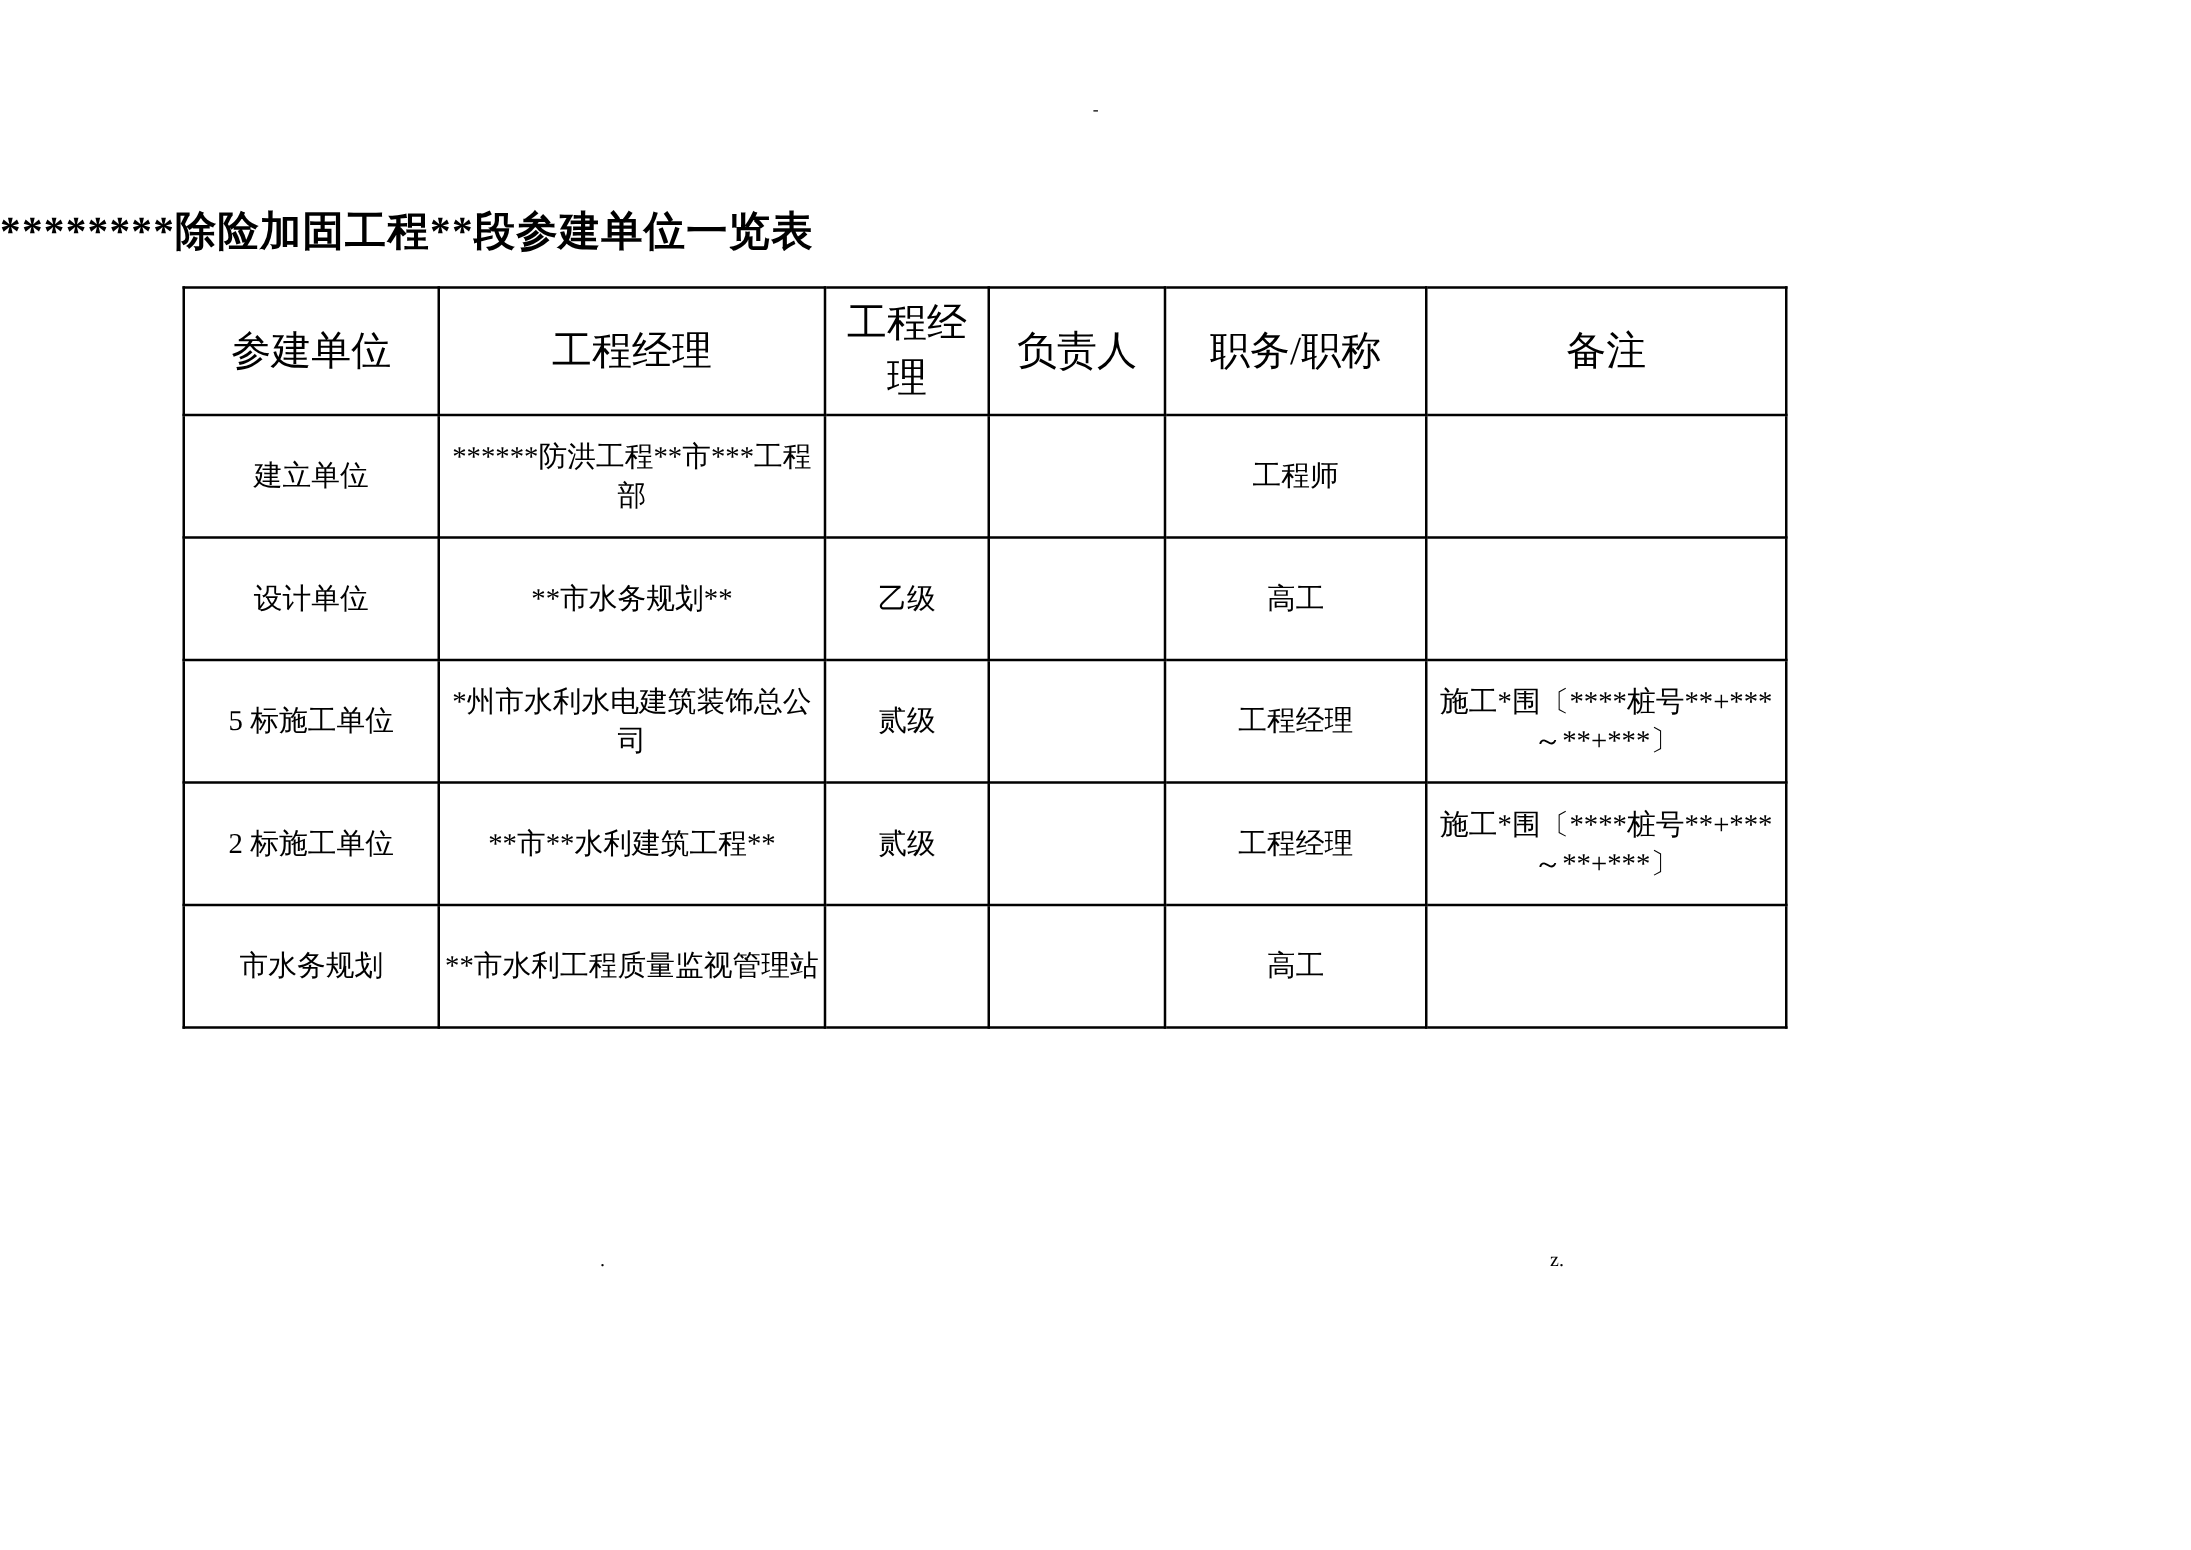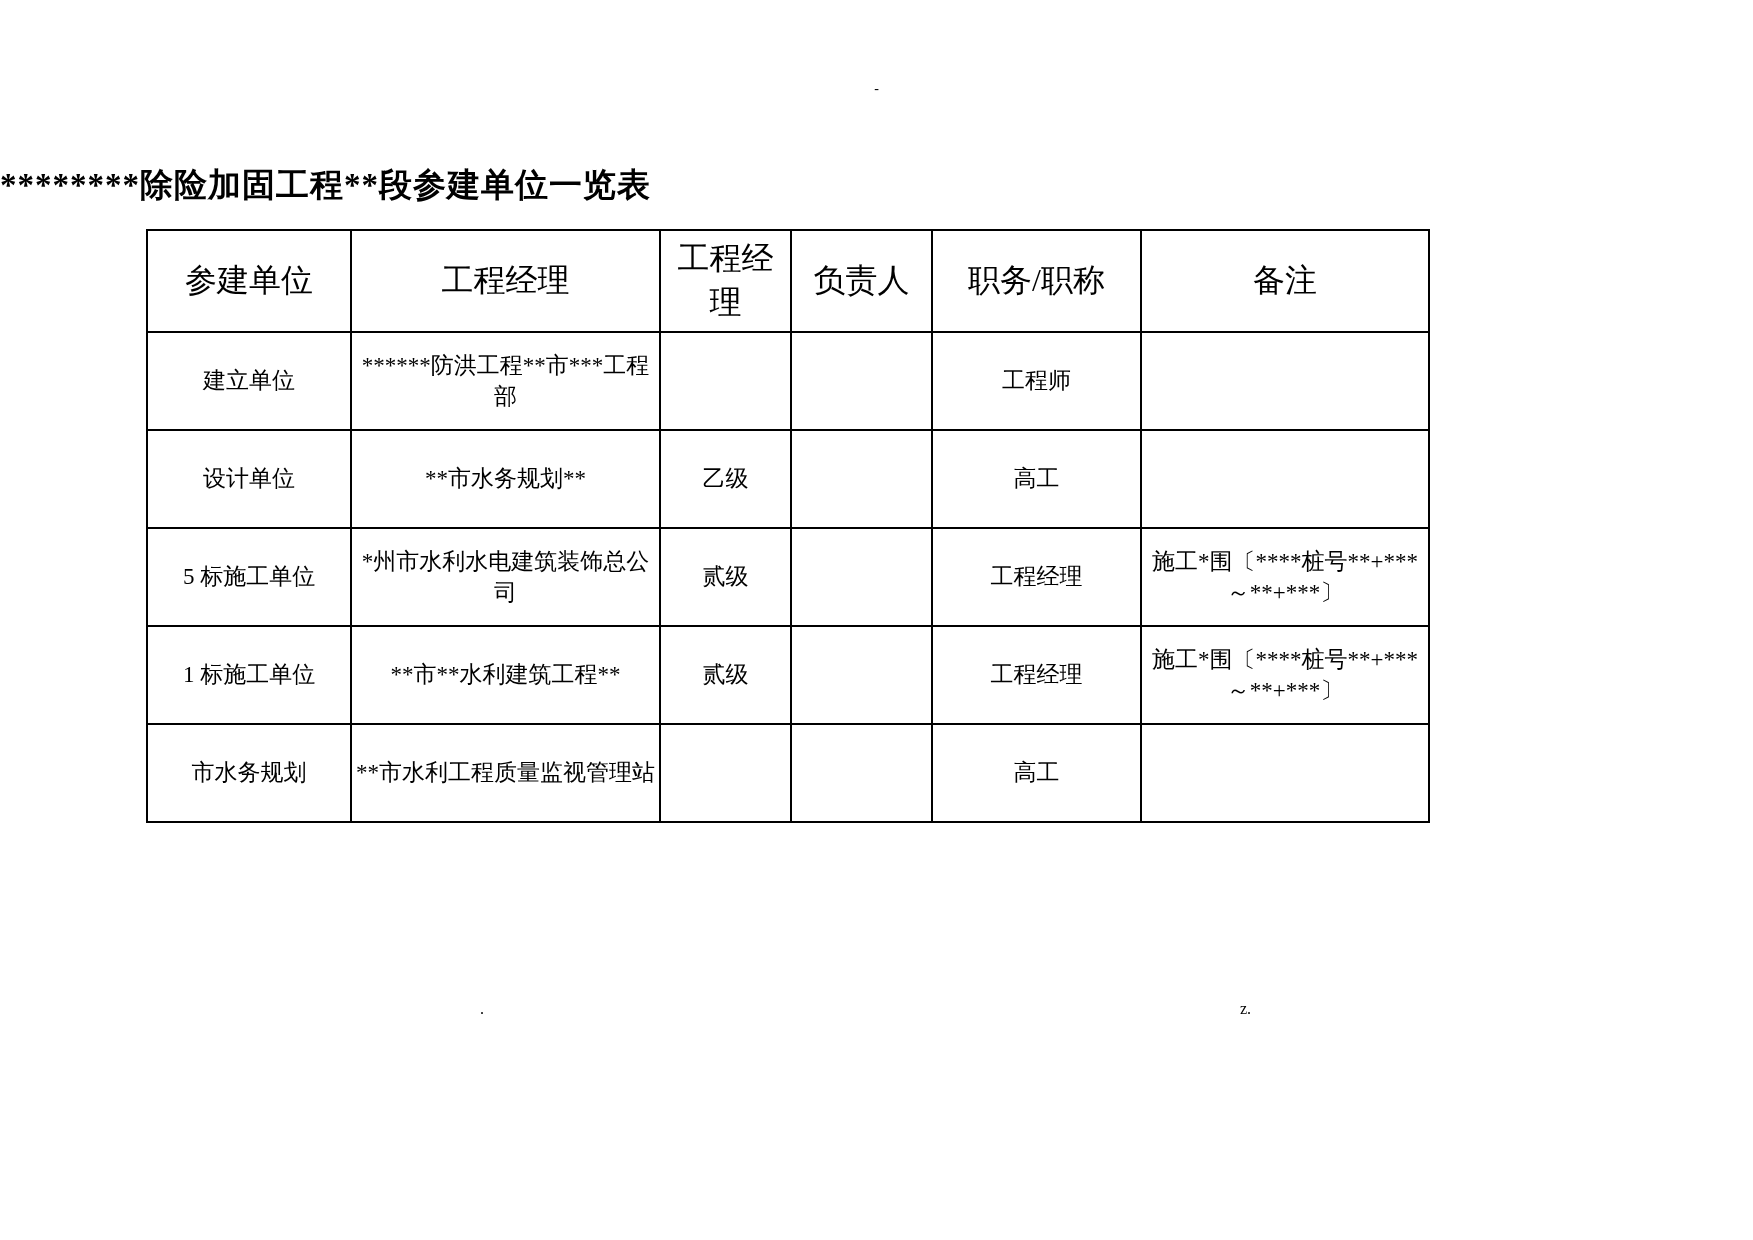--- a/index.html
+++ b/index.html
@@ -142,21 +142,21 @@
       </tr>
       <tr>
         <td>5 标施工单位</td>
         <td>*州市水利水电建筑装饰总公司</td>
         <td>贰级</td>
         <td></td>
         <td>工程经理</td>
         <td class="remark-cell">施工*围〔****桩号**+***～**+***〕</td>
       </tr>
       <tr>
-        <td>1 标施工单位</td>
+        <td>2 标施工单位</td>
         <td>**市**水利建筑工程**</td>
         <td>贰级</td>
         <td></td>
         <td>工程经理</td>
         <td class="remark-cell">施工*围〔****桩号**+***～**+***〕</td>
       </tr>
       <tr>
         <td>市水务规划</td>
         <td>**市水利工程质量监视管理站</td>
         <td></td>

